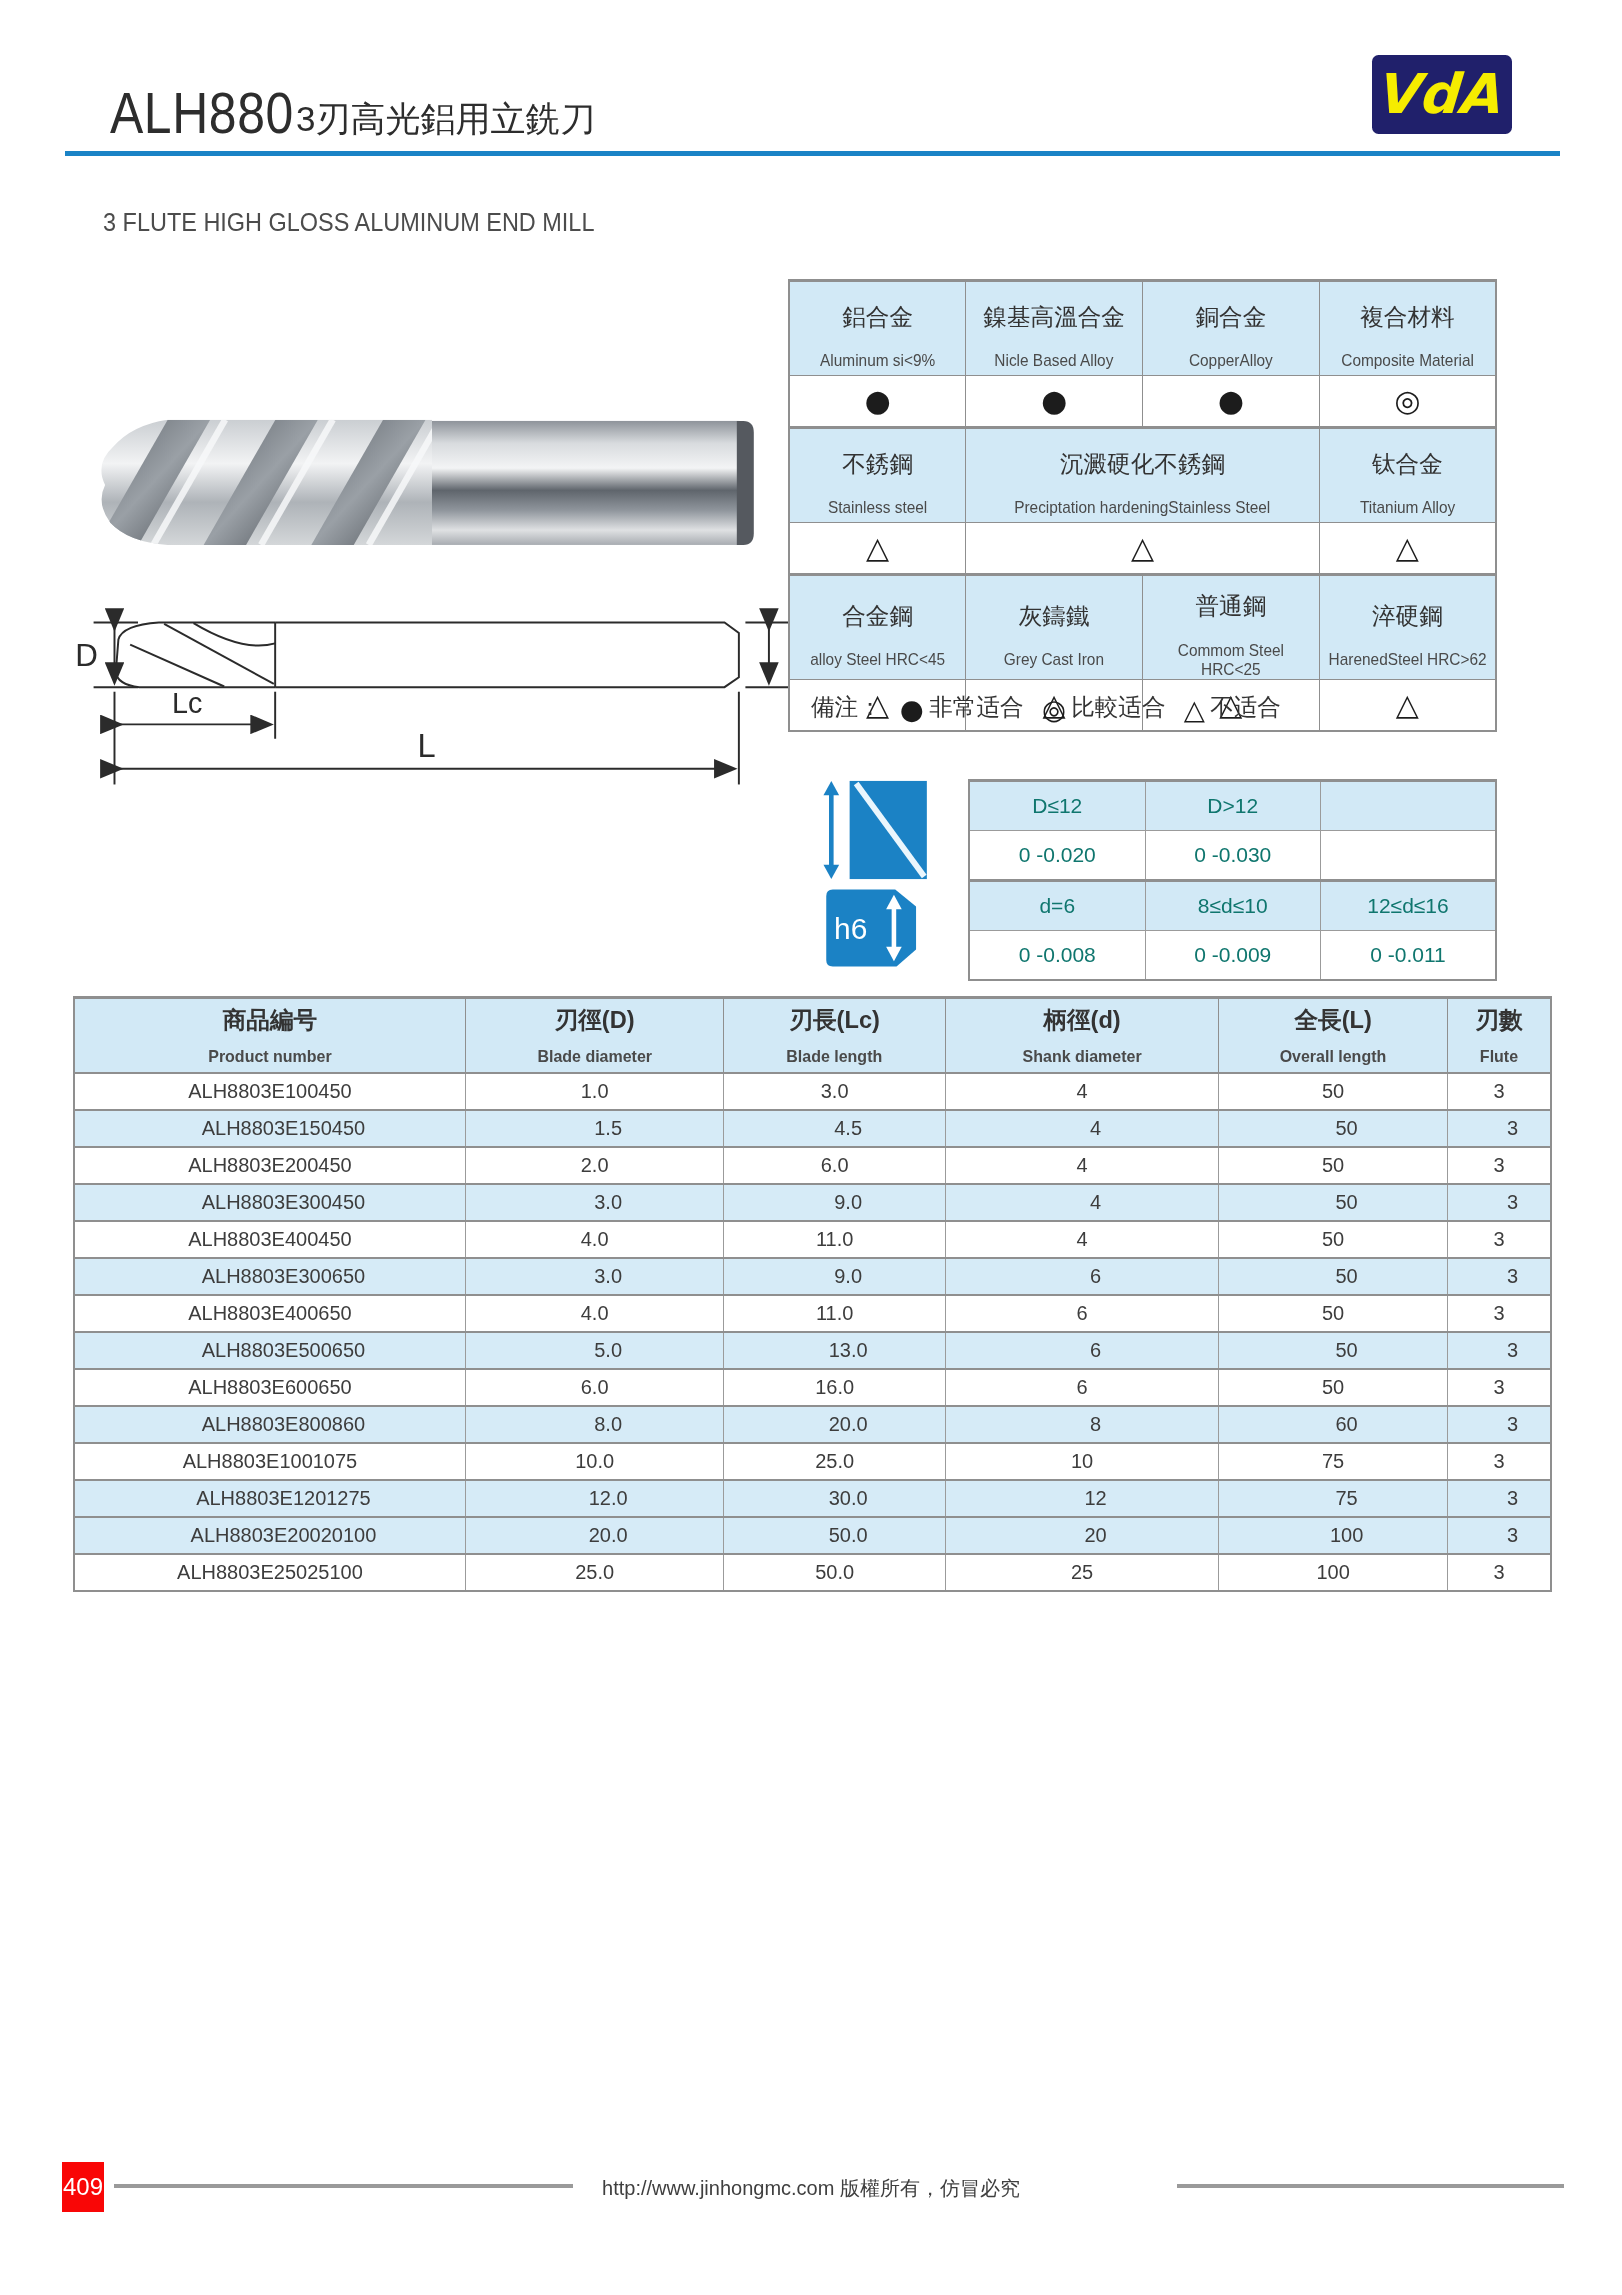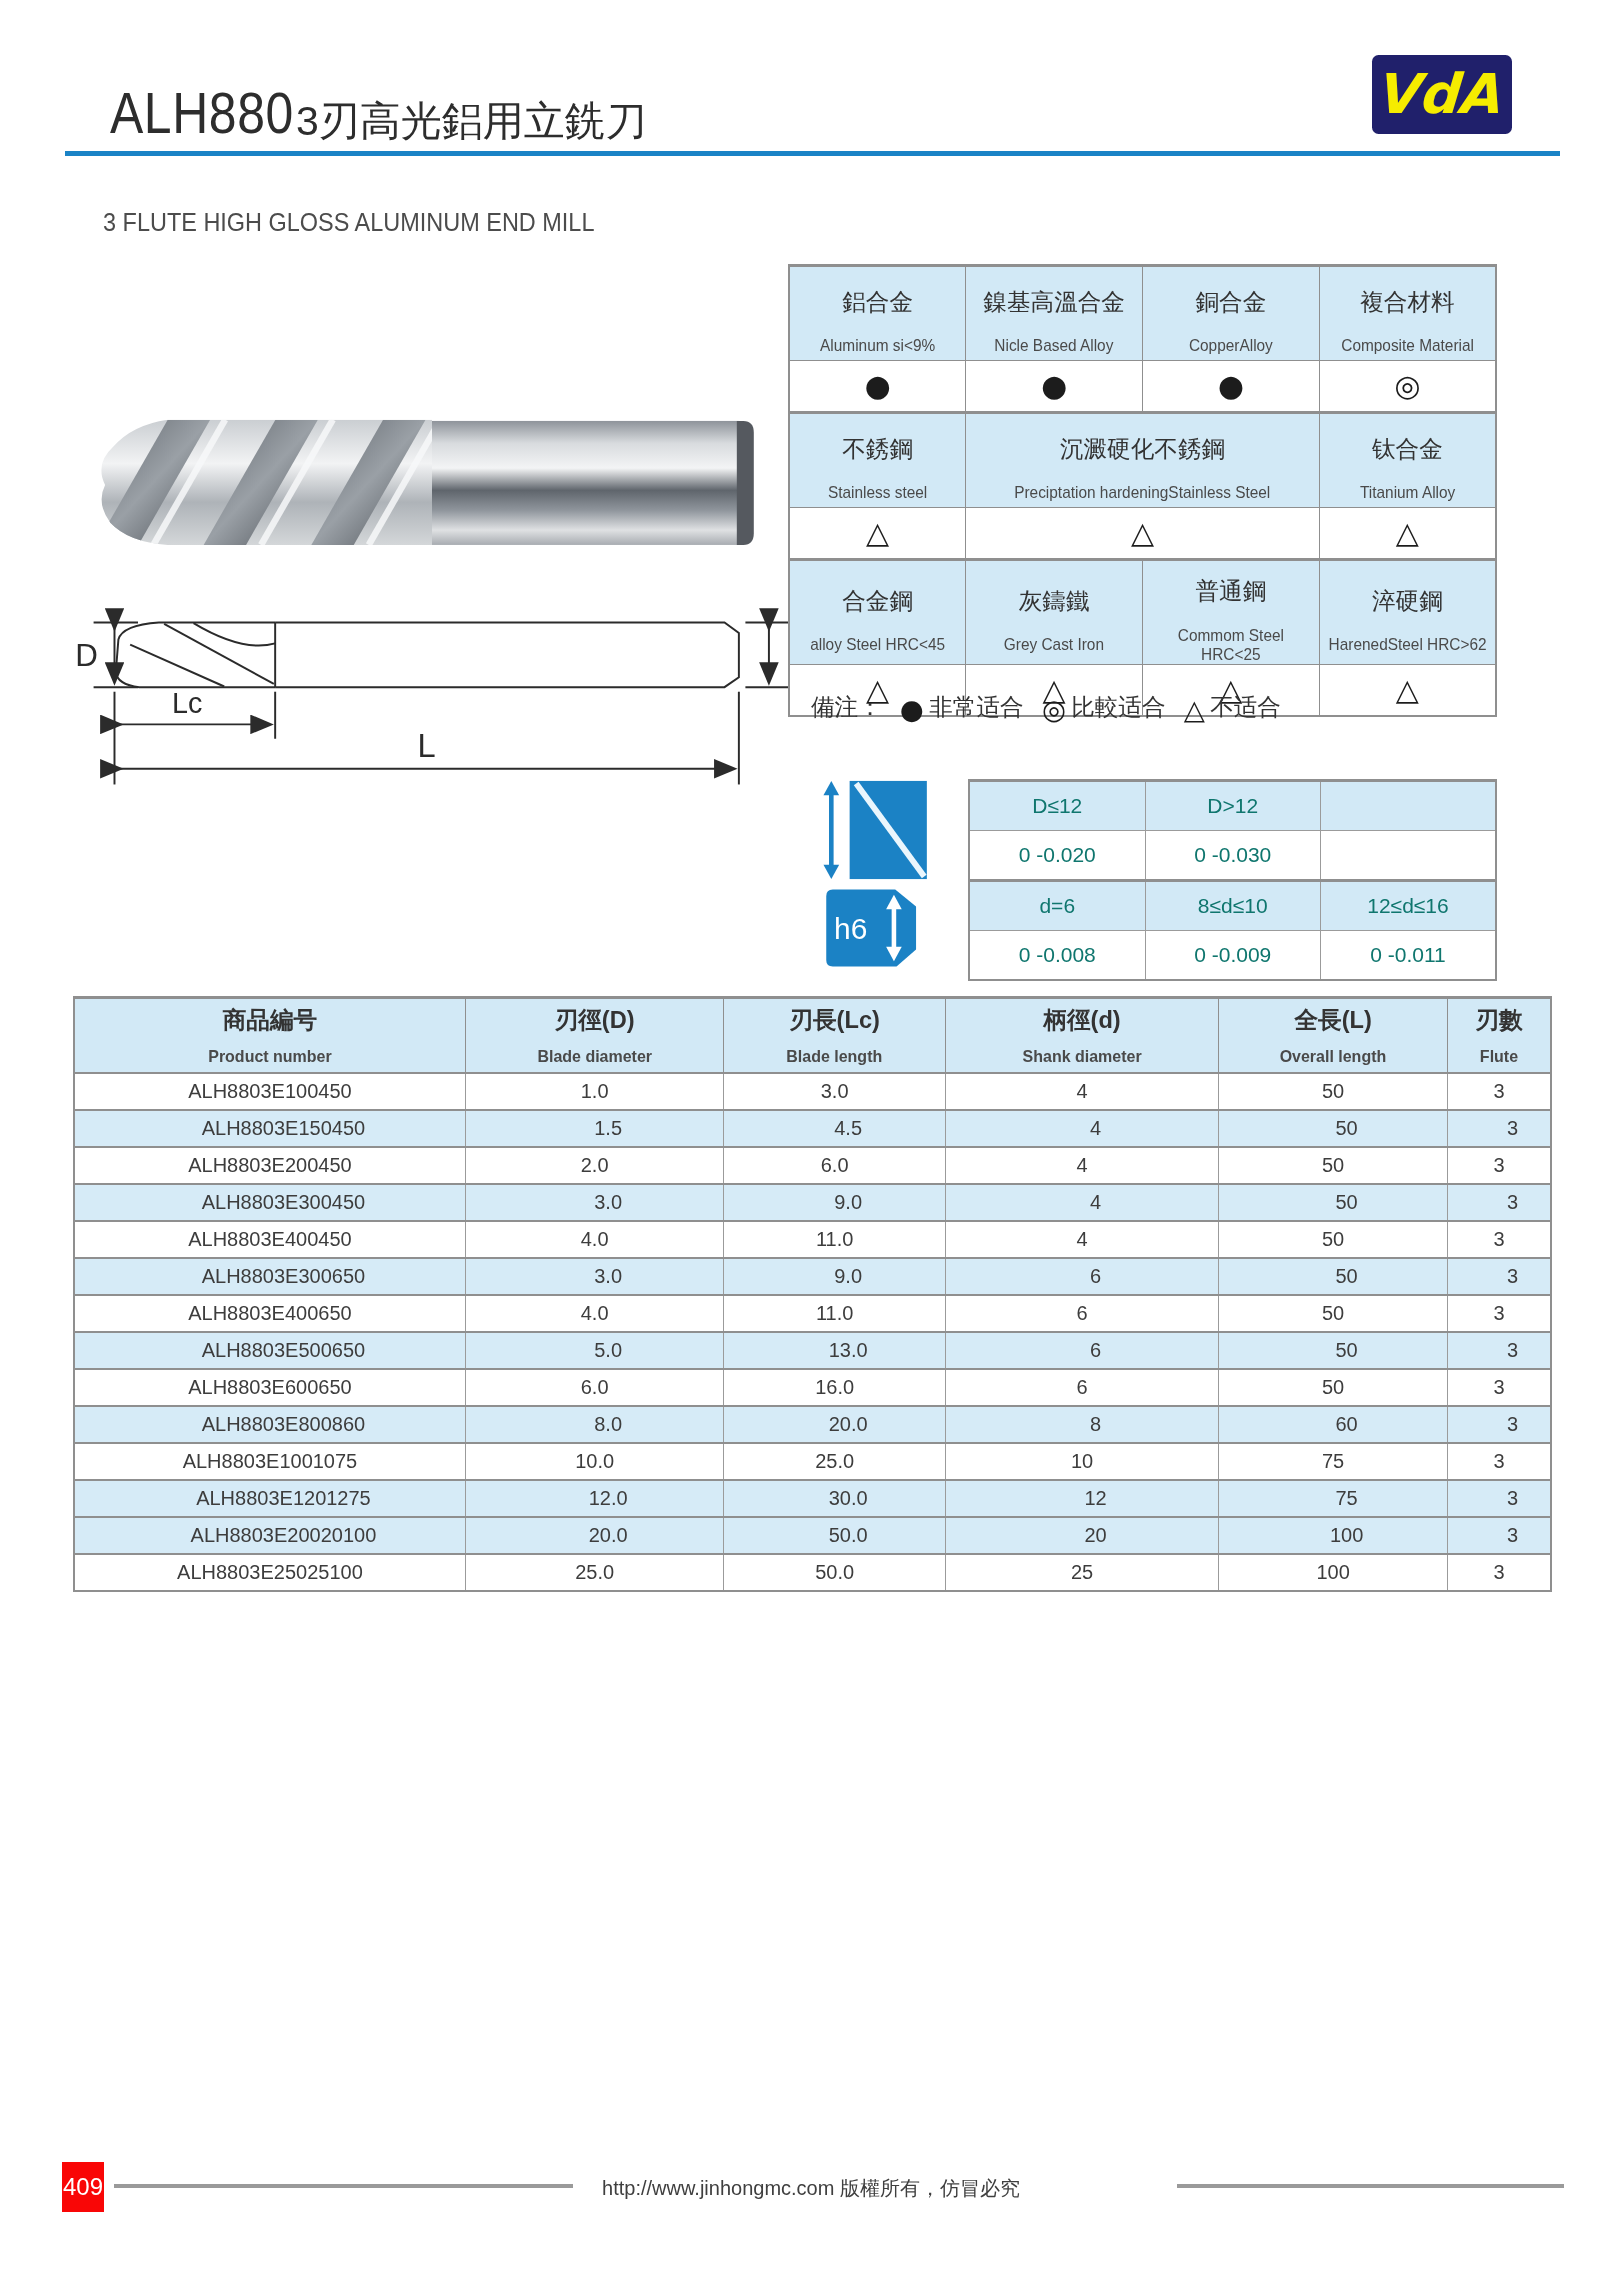--- a/index.html
+++ b/index.html
@@ -2,36 +2,36 @@
 <html style="font-size:10.5px"><head>
 <meta charset="utf-8">
 <style>
   html,body{margin:0;padding:0;background:#e8e8e8;}
   #page{position:relative;width:1622px;height:2295px;background:#ffffff;overflow:hidden;
         font-family:"Liberation Sans",sans-serif;color:#3a3a3a;}
 
   
   .hdr-model{position:absolute;left:110px;top:84px;font-size:58px;line-height:1;color:#2d2d2d;
              transform:scaleX(.86);transform-origin:left top;letter-spacing:0.7px;}
-  .hdr-zh{position:absolute;left:296px;top:101px;font-size:41px;line-height:1;color:#2d2d2d;}
+  .hdr-zh{position:absolute;left:296px;top:101px;font-size:35px;line-height:1;color:#2d2d2d;}
   .hdr-rule{position:absolute;left:65px;top:151px;width:1495px;height:4.6px;background:#1a83c6;}
   .logo{position:absolute;left:1372px;top:55px;width:140px;height:79px;background:#20206b;
         border-radius:6.5px;display:flex;align-items:center;justify-content:center;}
   .logo span{color:#f6ec00;font-size:55px;font-weight:bold;font-style:italic;line-height:1;
         font-family:"DejaVu Sans",sans-serif;transform:skewX(-6deg);}
   .subtitle{position:absolute;left:103px;top:208px;font-size:25.5px;color:#4c4c4c;
         transform:scaleX(.92);transform-origin:left top;}
 
   
   .tool-photo{position:absolute;left:69px;top:387px;}
   .dim-diagram{position:absolute;left:59px;top:582px;}
 
   
   table{border-collapse:collapse;table-layout:fixed;}
-  .mat-table{position:absolute;left:788px;top:264px;width:709px;border:2px solid #8f8f8f;}
+  .mat-table{position:absolute;left:788px;top:279px;width:709px;border:2px solid #8f8f8f;}
   .mat-table td{border:1.3px solid #8f8f8f;text-align:center;vertical-align:middle;padding:0;}
   .mat-table tr.mat-h td{background:#d2e9f6;height:93px;border-top:3.3px solid #8f8f8f;}
   .mat-table tr.mat-s td{height:50px;background:#fff;}
   .mat-table .zh{font-size:23.6px;color:#333;padding-top:14.4px;}
   .mat-table .en{font-size:16.4px;color:#4a4a4a;padding-top:18.3px;transform:scaleX(.94);}
   .sym{font-family:"DejaVu Sans",sans-serif;font-size:30px;line-height:1;color:#1c1c1c;}
 
   
   .legend{position:absolute;left:811px;top:691px;display:flex;align-items:flex-end;
           font-size:23.6px;color:#333;}

